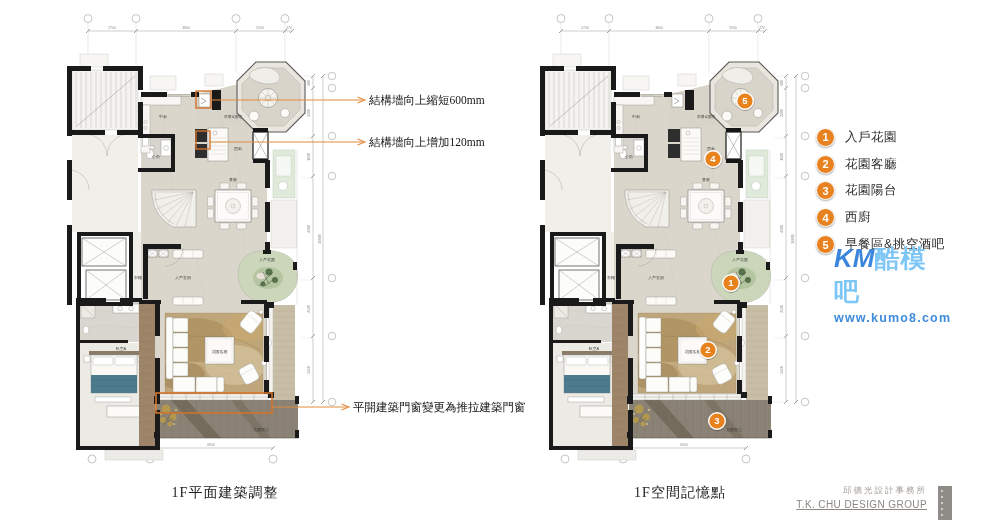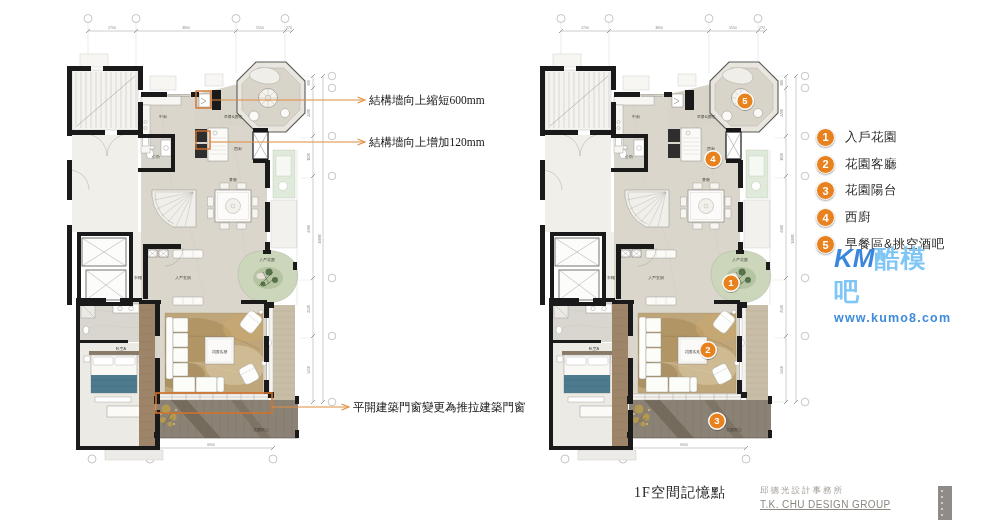--- a/index.html
+++ b/index.html
@@ -16,21 +16,21 @@
   .legend{position:absolute;left:816px;top:124px;}
   .legend-row{display:flex;align-items:center;height:26.8px;}
   .legend-dot{width:17px;height:17px;border-radius:50%;background:#e8811f;border:1.5px solid #fff;
               box-shadow:0 1px 2px rgba(0,0,0,.35);color:#fff;font:700 11px "Liberation Sans",sans-serif;
               display:flex;align-items:center;justify-content:center;flex:0 0 auto;}
   .legend-label{margin-left:10px;font:12.5px "Liberation Sans","DejaVu Sans",sans-serif;color:#2b2b2b;letter-spacing:.5px;}
   .watermark{position:absolute;left:834px;top:242px;line-height:1;}
   .wm-km{font:italic 700 26px "Liberation Sans",sans-serif;color:#3a86dd;letter-spacing:0;}
   .wm-cn{font:700 25px "Liberation Sans",sans-serif;color:#7ec6f5;letter-spacing:1px;text-shadow:0 0 1px #fff;}
   .wm-url{margin-top:3px;font:700 12.5px "Liberation Sans",sans-serif;color:#3f8cdb;letter-spacing:1.2px;}
-  .firm{position:absolute;left:760px;top:485px;width:167px;}
+  .firm{position:absolute;left:760px;top:485px;width:167px;text-align:right;}
   .firm-cn{font:8.5px "Liberation Serif","DejaVu Serif",serif;color:#a39d97;letter-spacing:2px;}
   .firm-en{font:10px "Liberation Sans",sans-serif;color:#8d8781;letter-spacing:.4px;margin-top:2px;text-decoration:underline;}
   .firm-logo{position:absolute;left:938px;top:486px;width:44px;height:34px;background:#8f8c88;}
   .firm-logo .sq{position:absolute;left:15px;top:9px;width:14px;height:13px;background:#fff;}
   .firm-logo .tiny{position:absolute;right:3px;bottom:2px;font:3.5px "Liberation Sans",sans-serif;color:#d8d6d2;letter-spacing:.6px;}
   .firm-logo .dots{position:absolute;left:3px;top:4px;width:2px;height:26px;
                    background:repeating-linear-gradient(#cfcdca 0 2px,transparent 2px 6px);}
 </style>
 </head>
 <body>
@@ -612,20 +612,21 @@
   </div>
 </div>
 
 <div class="watermark">
   <div>
     <span class="wm-km">KM</span><span class="wm-cn">酷模吧</span>
   </div>
   <div class="wm-url">www.kumo8.com</div>
 </div>
 
+<div class="caption" style="left:140px;top:484px;">1F平面建築調整</div>
 <div class="caption" style="left:595px;top:484px;">1F空間記憶點</div>
 
 <div class="firm">
   <div class="firm-cn">邱德光設計事務所</div>
   <div class="firm-en">T.K. CHU DESIGN GROUP</div>
 </div>
 <div class="firm-logo">
   <div class="dots"></div>
   <div class="sq"></div>
   <div class="tiny">DESIGN</div>

